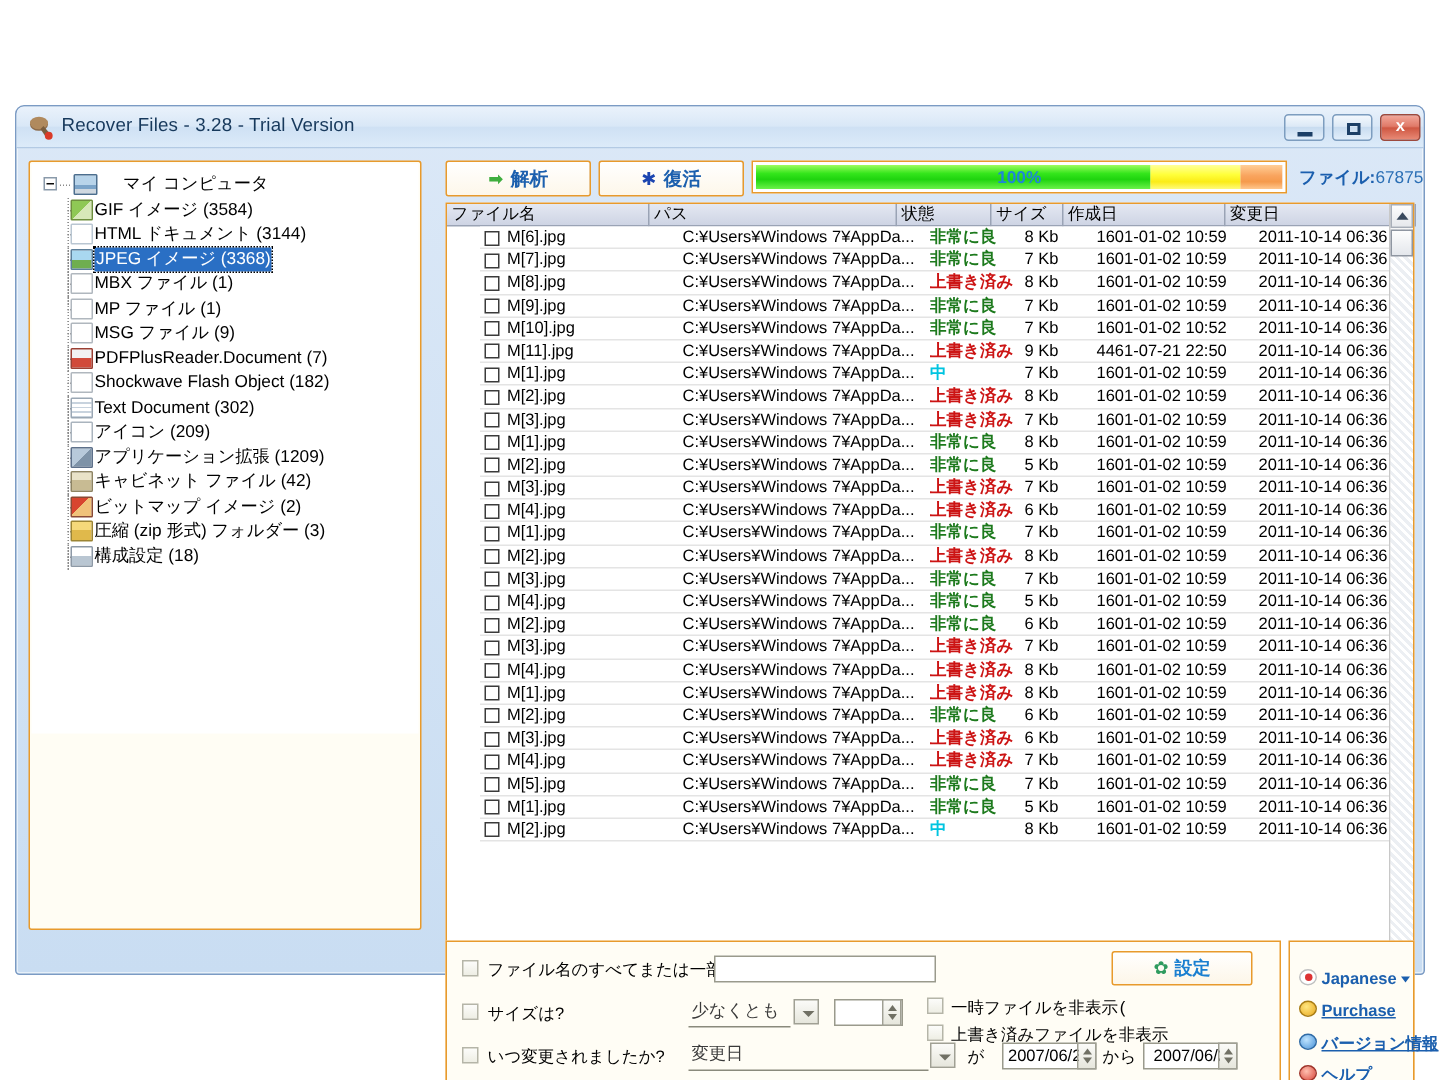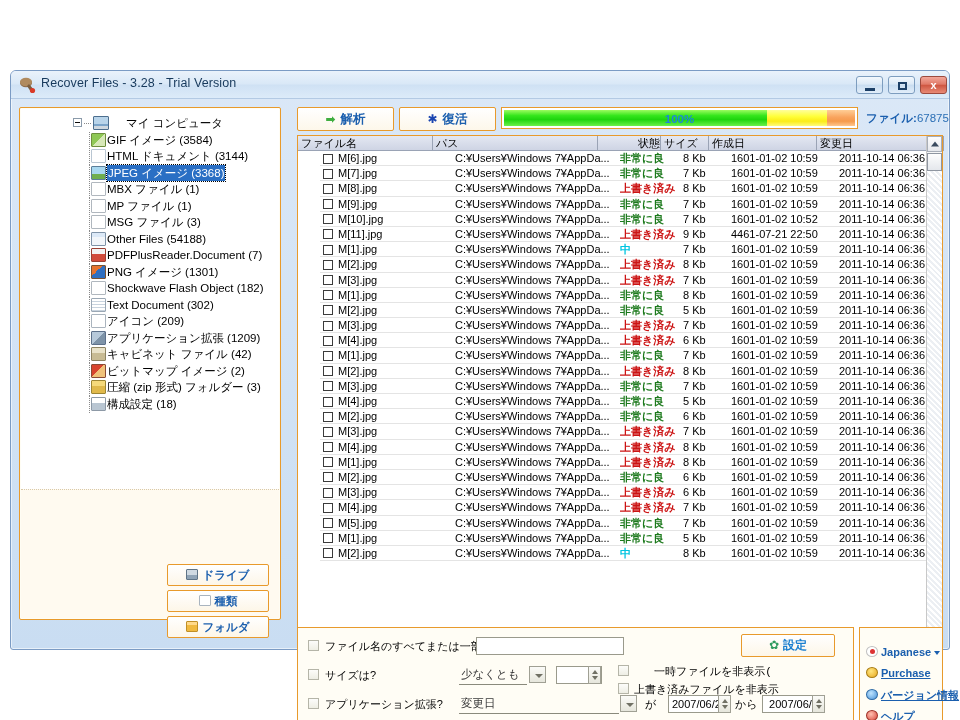--- a/index.html
+++ b/index.html
@@ -85,21 +85,20 @@
     width: 262px; height: 513px;
     background: #fffdf4;
     border-radius: 2px;
   }
   #tree-area {
     position: absolute;
     left: 1px; top: 1px; right: 1px;
     height: 380px;
     background: #ffffff;
     overflow: hidden;
-    padding-left: 44px;
   }
   .tree-root {
     position: relative;
     padding: 6px 0 0 6px;
     font-size: 11.5px;
     color: #000;
   }
   .tnode {
     position: relative;
     height: 16.5px;
@@ -502,47 +501,34 @@
             <span class="dash-root"></span>
             <span class="ticon ic-computer" style="left:22px"></span>
             <span class="tlabel" style="margin-left:40px">マイ コンピュータ</span>
           </div>
           <div id="tree-children">
               <div class="tnode child"><span class="vline"></span><span class="dash"></span><span class="ticon ic-gif"></span><span class="tlabel">GIF イメージ (3584)</span></div>
               <div class="tnode child"><span class="vline"></span><span class="dash"></span><span class="ticon ic-html"></span><span class="tlabel">HTML ドキュメント (3144)</span></div>
               <div class="tnode child selected"><span class="vline"></span><span class="dash"></span><span class="ticon ic-jpeg"></span><span class="tlabel">JPEG イメージ (3368)</span></div>
               <div class="tnode child"><span class="vline"></span><span class="dash"></span><span class="ticon ic-doc"></span><span class="tlabel">MBX ファイル (1)</span></div>
               <div class="tnode child"><span class="vline"></span><span class="dash"></span><span class="ticon ic-doc"></span><span class="tlabel">MP ファイル (1)</span></div>
-              <div class="tnode child"><span class="vline"></span><span class="dash"></span><span class="ticon ic-doc"></span><span class="tlabel">MSG ファイル (3)</span></div>
-              <div class="tnode child"><span class="vline"></span><span class="dash"></span><span class="ticon ic-other"></span><span class="tlabel">Other Files (54188)</span></div>
+              <div class="tnode child"><span class="vline"></span><span class="dash"></span><span class="ticon ic-doc"></span><span class="tlabel">MSG ファイル (9)</span></div>
               <div class="tnode child"><span class="vline"></span><span class="dash"></span><span class="ticon ic-pdf"></span><span class="tlabel">PDFPlusReader.Document (7)</span></div>
-              <div class="tnode child"><span class="vline"></span><span class="dash"></span><span class="ticon ic-png"></span><span class="tlabel">PNG イメージ (1301)</span></div>
               <div class="tnode child"><span class="vline"></span><span class="dash"></span><span class="ticon ic-doc"></span><span class="tlabel">Shockwave Flash Object (182)</span></div>
               <div class="tnode child"><span class="vline"></span><span class="dash"></span><span class="ticon ic-txt"></span><span class="tlabel">Text Document (302)</span></div>
               <div class="tnode child"><span class="vline"></span><span class="dash"></span><span class="ticon ic-ico"></span><span class="tlabel">アイコン (209)</span></div>
               <div class="tnode child"><span class="vline"></span><span class="dash"></span><span class="ticon ic-dll"></span><span class="tlabel">アプリケーション拡張 (1209)</span></div>
               <div class="tnode child"><span class="vline"></span><span class="dash"></span><span class="ticon ic-cab"></span><span class="tlabel">キャビネット ファイル (42)</span></div>
               <div class="tnode child"><span class="vline"></span><span class="dash"></span><span class="ticon ic-bmp"></span><span class="tlabel">ビットマップ イメージ (2)</span></div>
               <div class="tnode child"><span class="vline"></span><span class="dash"></span><span class="ticon ic-zip"></span><span class="tlabel">圧縮 (zip 形式) フォルダー (3)</span></div>
               <div class="tnode child"><span class="vline"></span><span class="dash"></span><span class="ticon ic-cfg"></span><span class="tlabel">構成設定 (18)</span></div>
             </div>
         </div>
       </div>
 
-      <div id="left-buttons">
-        <div class="side-btn" id="btn-drive">
-          <span class="bi bi-drive"></span><span>ドライブ</span>
-        </div>
-        <div class="side-btn" id="btn-type">
-          <span class="bi bi-type"></span><span>種類</span>
-        </div>
-        <div class="side-btn" id="btn-folder">
-          <span class="bi bi-folder"></span><span>フォルダ</span>
-        </div>
-      </div>
     </div>
 
     <div class="tb-btn" id="tb-analyze">
       <span class="tb-glyph">➡</span><span>解析</span>
     </div>
     <div class="tb-btn" id="tb-recover">
       <span class="tb-glyph">✱</span><span>復活</span>
     </div>
 
     <div id="progress-wrap">
@@ -555,21 +541,21 @@
     </div>
 
     <div id="file-count">
       <span>ファイル:</span><span class="cnt">67875</span>
     </div>
 
     <div class="panel" id="list-panel">
       <div id="list-header">
           <div class="hcell" style="left: 0px; width: 135px;">ファイル名</div>
           <div class="hcell" style="left: 135px; width: 165px;">パス</div>
-          <div class="hcell" style="left: 300px; width: 63px; text-align: right;">状態</div>
+          <div class="hcell" style="left: 300px; width: 63px;">状態</div>
           <div class="hcell" style="left: 363px; width: 48px;">サイズ</div>
           <div class="hcell" style="left: 411px; width: 108px;">作成日</div>
           <div class="hcell" style="left: 519px; width: 110px;">変更日</div>
           <div class="hcell" style="left: 629px; width: 17px;"></div>
         </div>
       <div id="rows-area">
           <div class="row">
             <span class="chk"></span>
             <span class="cell c-name">M[6].jpg</span>
             <span class="cell c-path">C:¥Users¥Windows 7¥AppDa...</span>
@@ -837,40 +823,40 @@
       <div class="fcombo-btn" style="left:231px; top:38px;">
           <span class="tri"></span>
         </div>
       <div class="fspin" style="left:258px; top:38px; width:46px; height:18px;">0</div>
       <div class="fspin-btns" style="left:290px; top:38px;">
         <span class="up"></span>
         <span class="dn"></span>
       </div>
 
       <div class="fchk" style="left:10px; top:70px;"></div>
-      <div class="flabel" style="left:27px; top:69px;">アプリケーション拡張?</div>
+      <div class="flabel" style="left:27px; top:69px;">いつ変更されましたか?</div>
       <div class="fcombo" style="left:161px; top:67px; width:160px; height:19px;">変更日</div>
       <div class="fcombo-btn" style="left:322px; top:67px;">
           <span class="tri"></span>
         </div>
       <div class="flabel" style="left:347px; top:69px;">が</div>
       <div class="fspin" style="left:370px; top:67px; width:63px; height:18px; text-align:center; padding:0;">2007/06/26</div>
       <div class="fspin-btns" style="left:420px; top:67px;">
         <span class="up"></span>
         <span class="dn"></span>
       </div>
       <div class="flabel" style="left:437px; top:69px;">から</div>
       <div class="fspin" style="left:464px; top:67px; width:63px; height:18px; text-align:center; padding:0;">2007/06/2</div>
       <div class="fspin-btns" style="left:514px; top:67px;">
         <span class="up"></span>
         <span class="dn"></span>
       </div>
 
       <div class="fchk" style="left:320px; top:37px;"></div>
-      <div class="flabel" style="left:356px; top:36px;font-family:Liberation Mono, monospace;">一時ファイルを非表示(</div>
+      <div class="flabel" style="left:336px; top:36px;font-family:Liberation Mono, monospace;">一時ファイルを非表示(</div>
       <div class="fchk" style="left:320px; top:55px;"></div>
       <div class="flabel" style="left:336px; top:54px;">上書き済みファイルを非表示</div>
 
       <div id="btn-settings">
         <span class="sglyph">✿</span><span>設定</span>
       </div>
     </div>
 
     <div class="panel" id="link-panel">
       <div class="lrow" id="link-lang">

